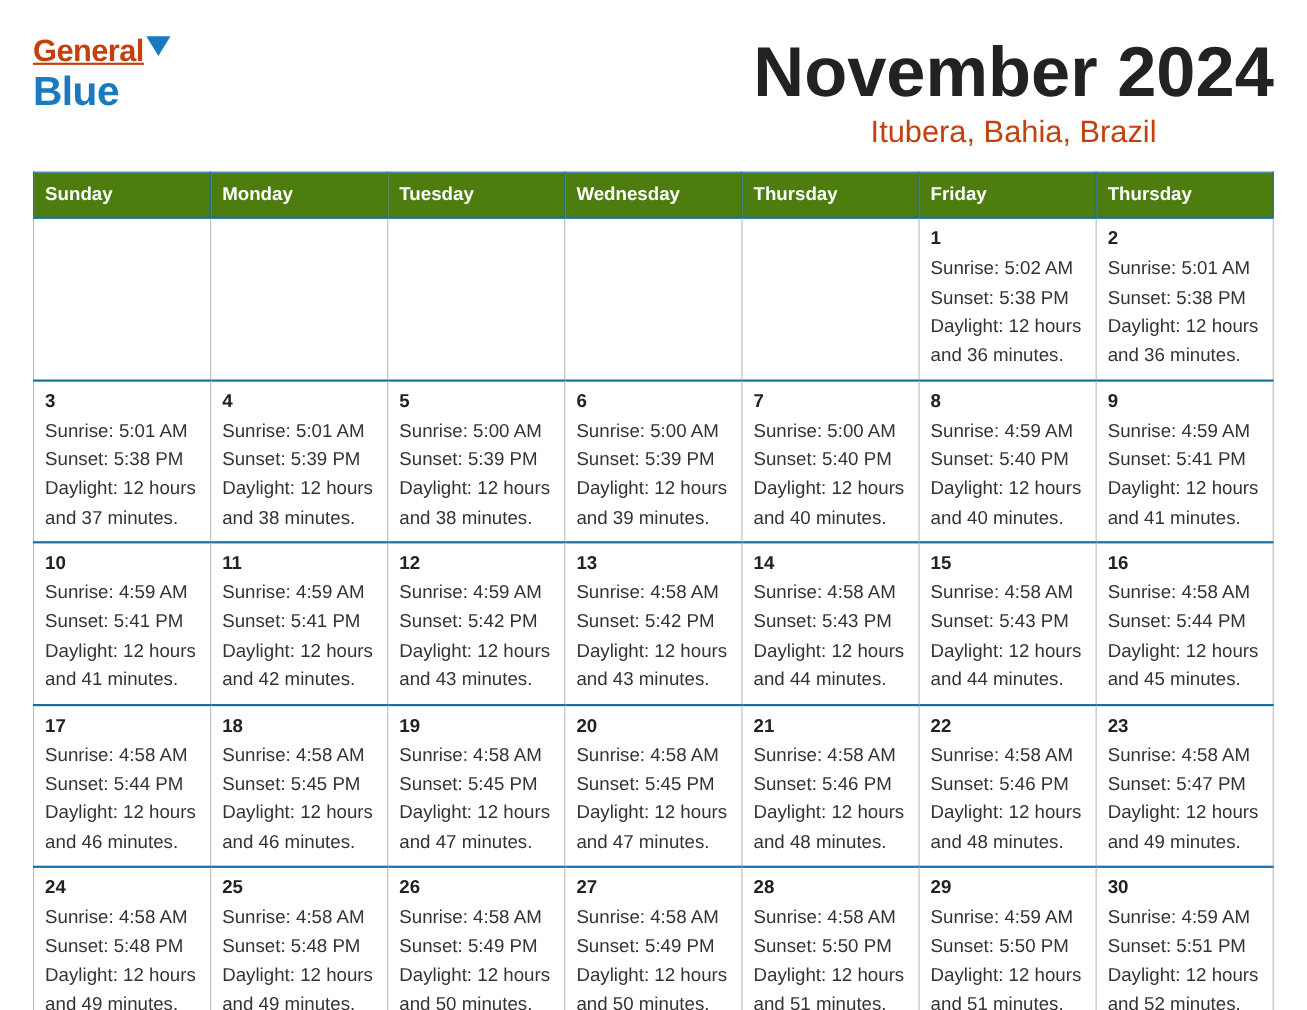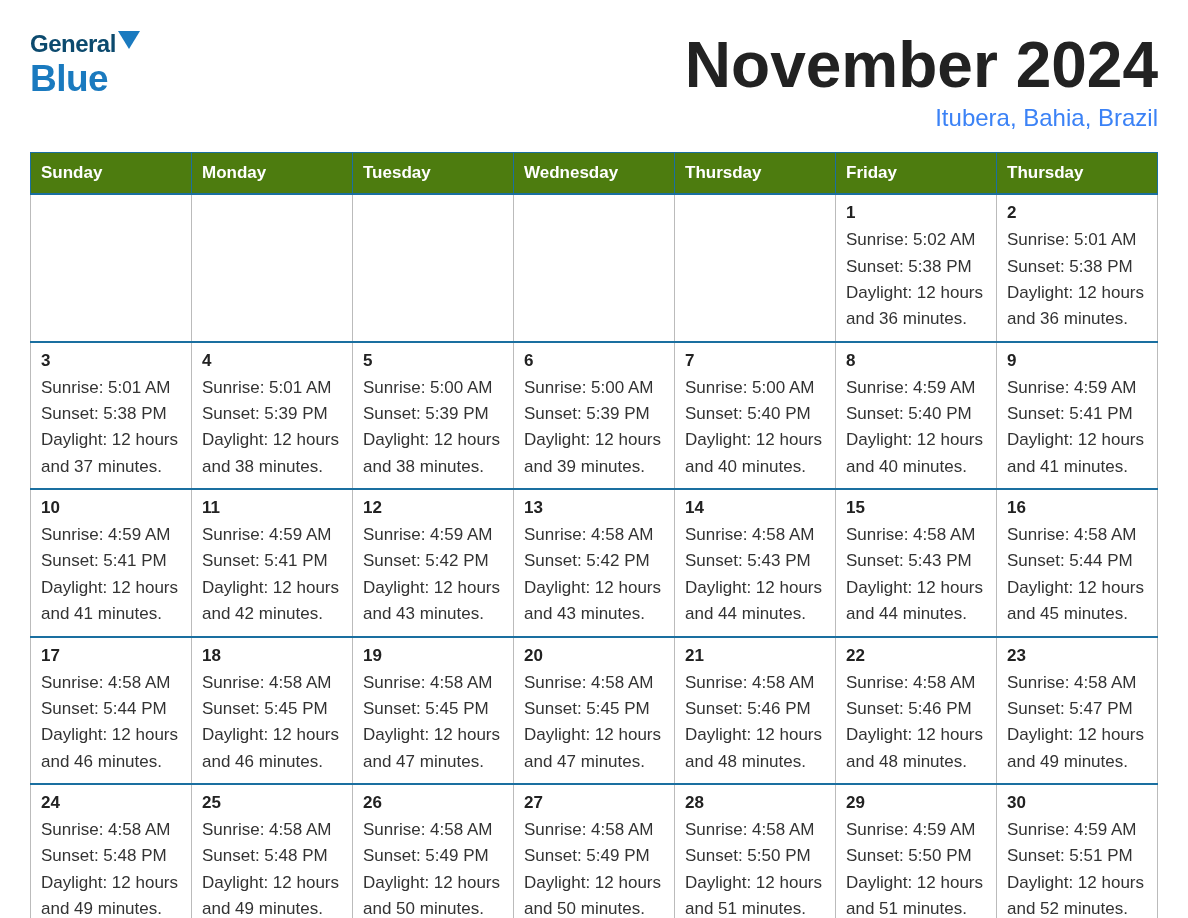--- a/index.html
+++ b/index.html
@@ -15,24 +15,25 @@
       justify-content: space-between;
       align-items: flex-start;
       margin-bottom: 20px;
     }
     .logo {
       display: flex;
       flex-direction: column;
       align-items: flex-start;
     }
     .logo-general {
-      font-size: 24px;
-      font-weight: bold;
-      color: #0c4a6e;
+      font-size: 28px;
+      font-weight: bold;
+      color: #c2410c;
       letter-spacing: -0.5px;
+      text-decoration: underline;
     }
     .logo-blue {
       font-size: 37px;
       font-weight: bold;
       color: #1a7abf;
       letter-spacing: -0.5px;
     }
     .logo-triangle {
       display: inline-block;
       width: 0;
@@ -48,23 +49,24 @@
     .title-block {
       text-align: right;
     }
     .month-title {
       font-size: 64px;
       font-weight: bold;
       color: #222;
       line-height: 1.1;
     }
     .location {
-      font-size: 24px;
-      color: #3b82f6;
+      font-size: 28px;
+      color: #c2410c;
       margin-top: 4px;
+      text-align: center;
     }
     .calendar {
       width: 100%;
       border-collapse: collapse;
       border: 1px solid #999;
     }
     .calendar th {
       background-color: #4d7c0f;
       color: #fff;
       font-size: 17px;

